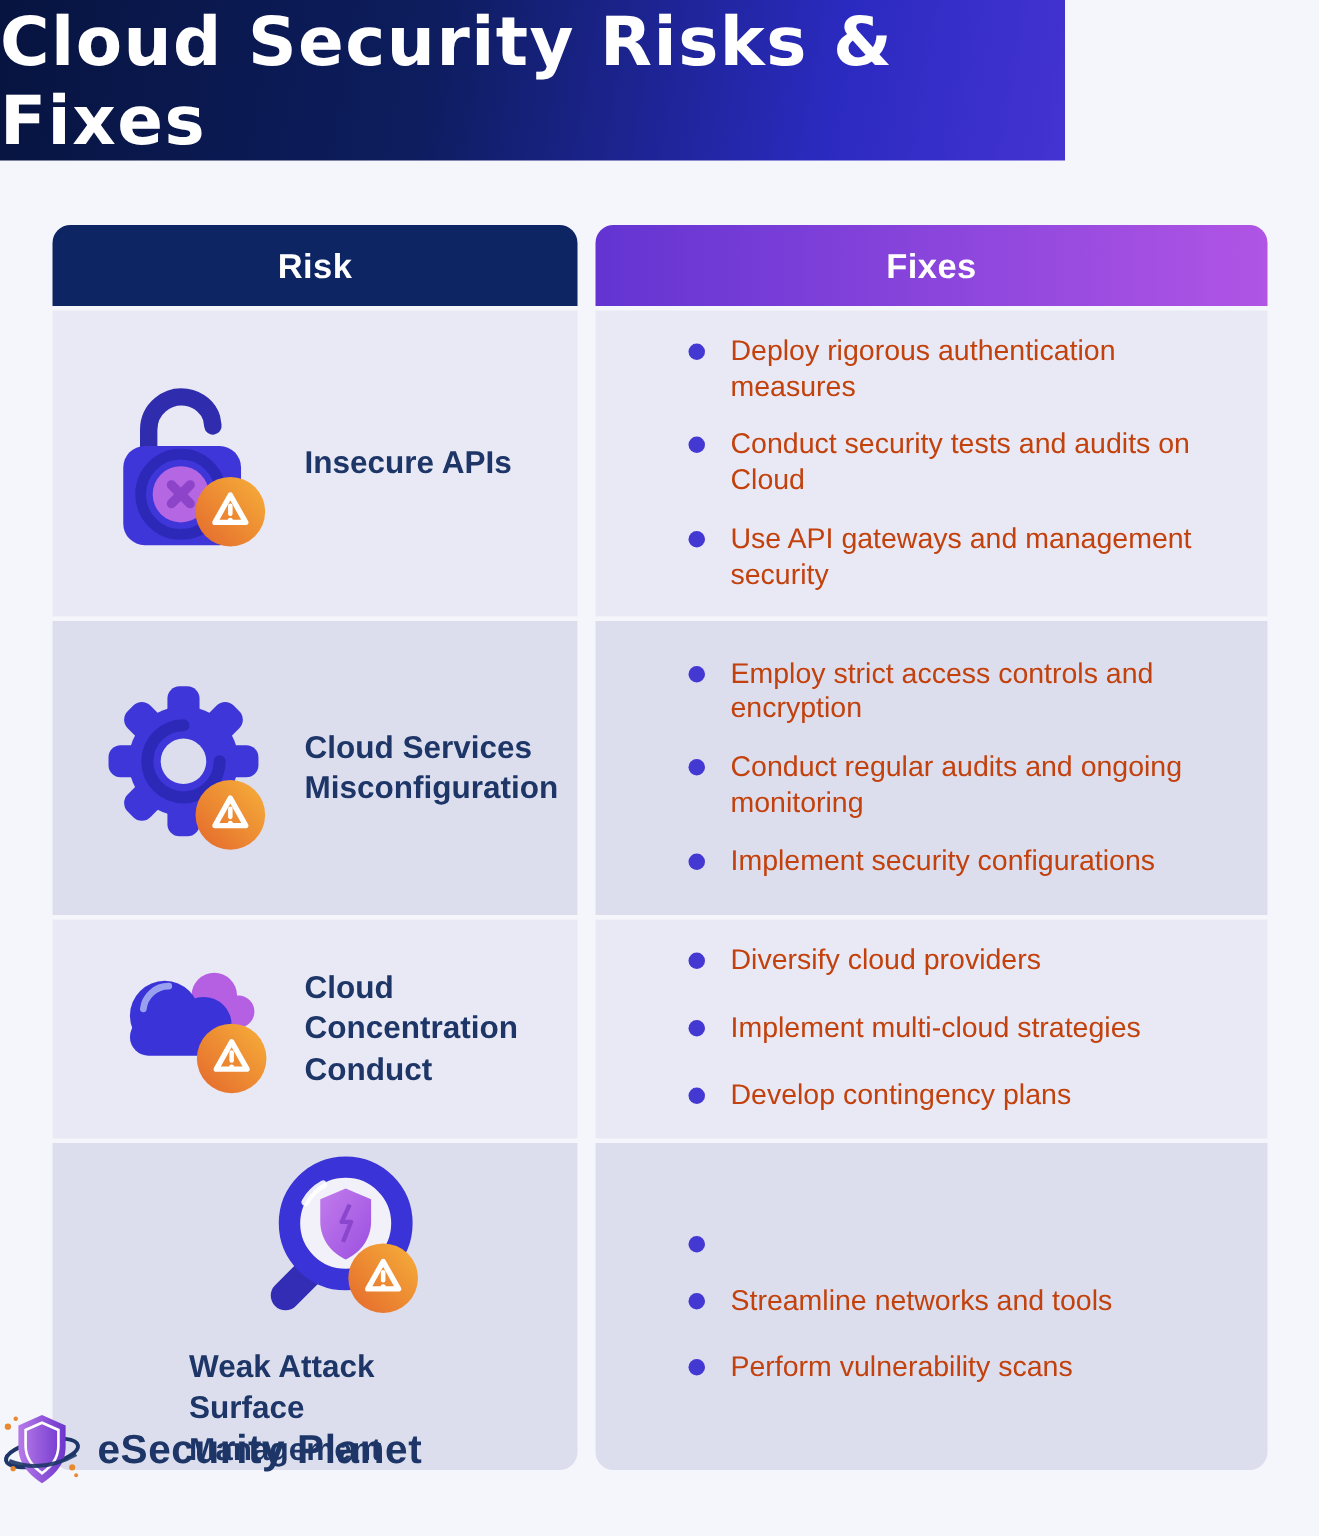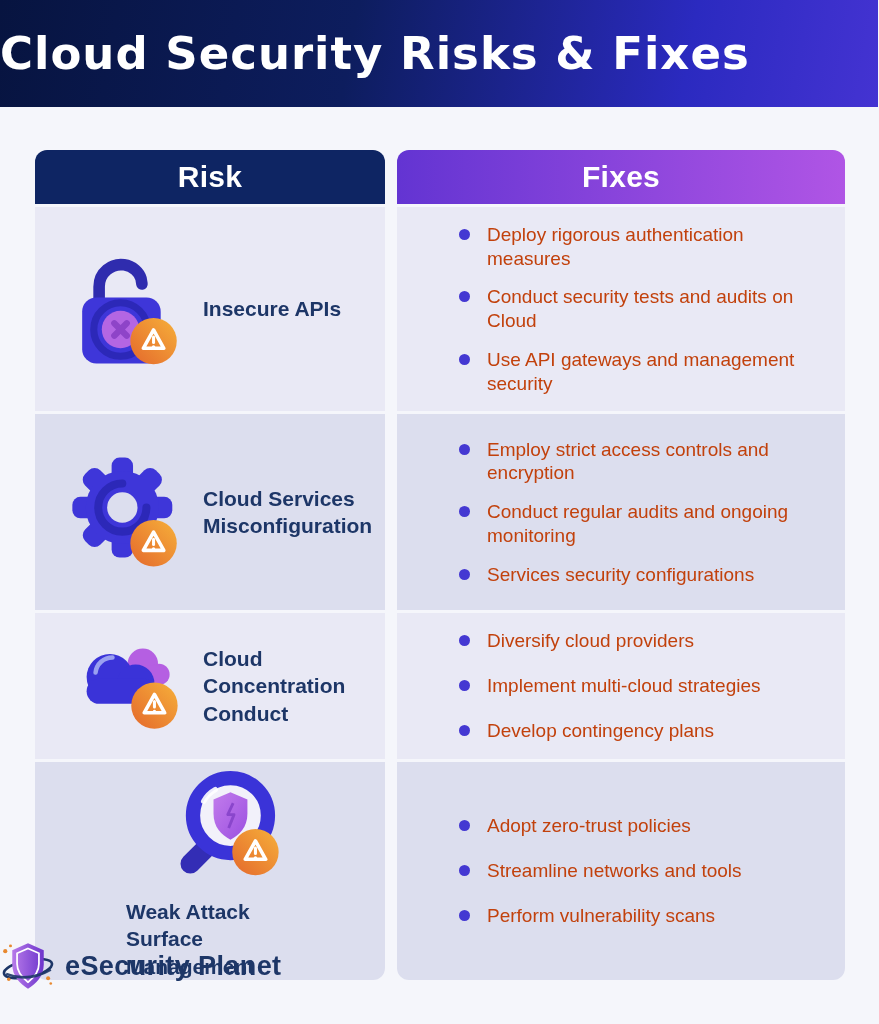--- a/index.html
+++ b/index.html
@@ -3,37 +3,37 @@
 <meta charset="utf-8">
 <style>
   html,body{margin:0;padding:0;}
   body{
     width:879px;height:1024px;position:relative;overflow:hidden;
     background:#f5f6fb;
     font-family:"Liberation Sans", sans-serif;
   }
   
   .header-band{
-    position:absolute;left:0;top:0;width:878px;height:107px;
+    position:absolute;left:0;top:0;width:710px;height:107px;
     background:linear-gradient(100deg,#071440 0%,#0d1d5e 40%,#2b2ac0 78%,#4433d2 100%);
     display:flex;align-items:center;justify-content:flex-start;
   }
   .page-title{
     color:#ffffff;font-family:"DejaVu Sans", sans-serif;font-weight:bold;
     font-size:45px;letter-spacing:1px;
   }
   
   #table-grid{
     position:absolute;left:35px;top:150px;
     display:grid;grid-template-columns:350px 448px;
     column-gap:12px;row-gap:3px;
   }
   .col-header{
     height:54px;display:flex;align-items:center;justify-content:center;
-    color:#fff;font-size:30px;font-weight:bold;letter-spacing:.3px;
+    color:#fff;font-size:23px;font-weight:bold;letter-spacing:.3px;
     border-radius:12px 12px 0 0;
   }
   .risk-header{background:#0e2563;}
   .fixes-header{background:linear-gradient(90deg,#6334d2 0%,#b055e5 100%);}
   .cell{box-sizing:border-box;}
   .cell.light{background:#e9e9f5;}
   .cell.dark{background:#dcdeee;}
   .cell.last{border-radius:0 0 12px 12px;}
   .r0{min-height:204px;}
   .r1{min-height:196px;}
@@ -201,21 +201,21 @@
     <div class="fix-list" style="display:contents">
       
     <div class="fix-item">
         <span class="fix-dot"></span>
         <span class="fix-text">Employ strict access controls and encryption</span>
       </div><div class="fix-item">
         <span class="fix-dot"></span>
         <span class="fix-text">Conduct regular audits and ongoing monitoring</span>
       </div><div class="fix-item">
         <span class="fix-dot"></span>
-        <span class="fix-text">Services security configurations</span>
+        <span class="fix-text">Implement security configurations</span>
       </div></div>
   </div>
 
   <div class="cell risk-cell r2 light">
     <svg class="risk-icon">
         <use href="#cloud-warning-icon"></use>
       </svg>
     <div class="risk-label">Cloud Concentration Conduct</div>
   </div>
   <div class="cell fixes-cell r2 light">
@@ -237,21 +237,20 @@
     <svg class="risk-icon">
         <use href="#magnifier-shield-warning-icon"></use>
       </svg>
     <div class="risk-label">Weak Attack Surface Management</div>
   </div>
   <div class="cell fixes-cell r3 dark last">
     <div class="fix-list" style="display:contents">
       
     <div class="fix-item">
         <span class="fix-dot"></span>
-        <span class="fix-text">Adopt zero-trust policies</span>
       </div><div class="fix-item">
         <span class="fix-dot"></span>
         <span class="fix-text">Streamline networks and tools</span>
       </div><div class="fix-item">
         <span class="fix-dot"></span>
         <span class="fix-text">Perform vulnerability scans</span>
       </div></div>
   </div>
 </div>
 

